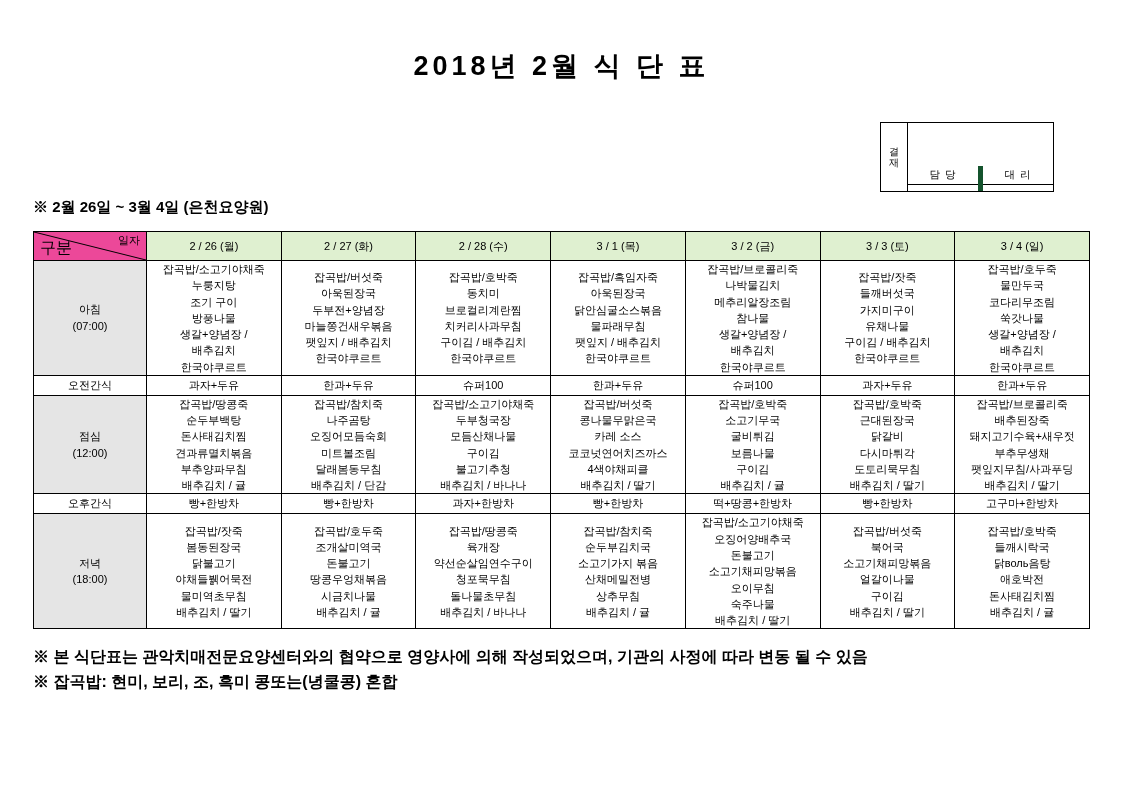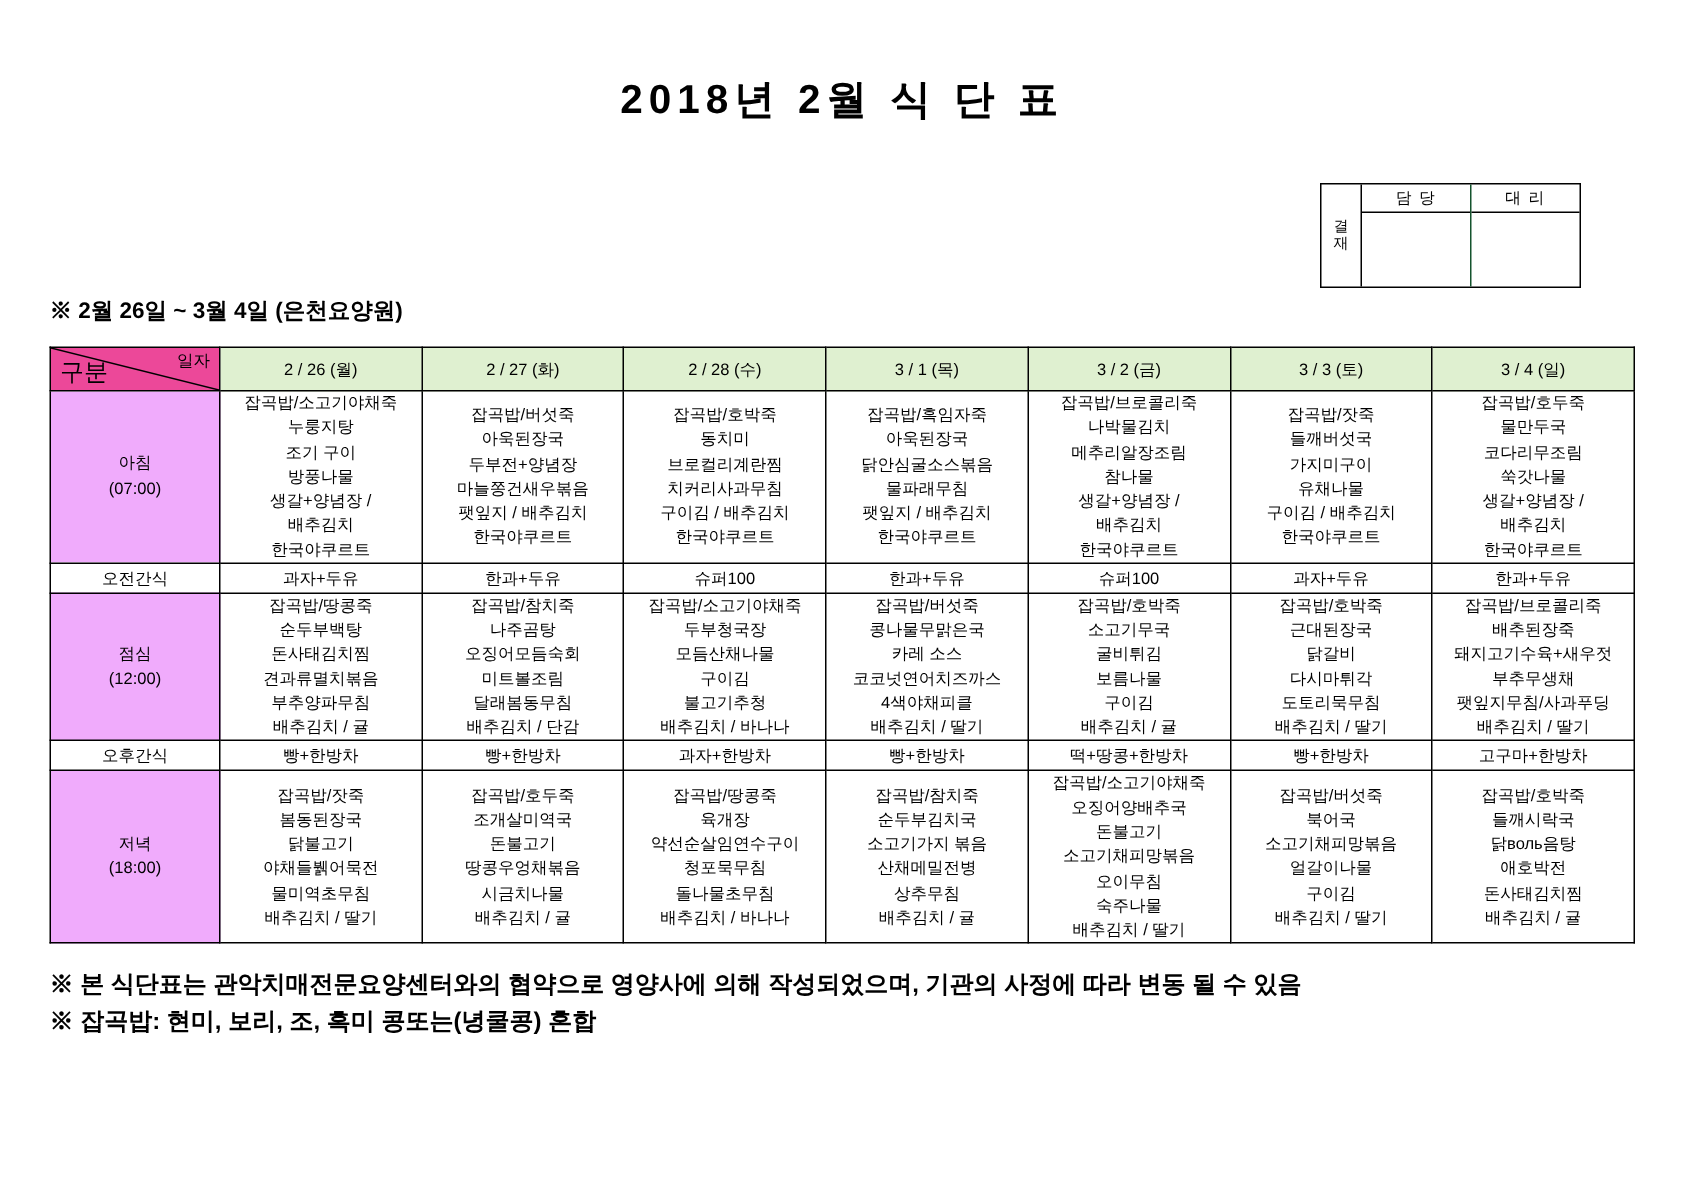--- a/index.html
+++ b/index.html
@@ -47,28 +47,29 @@
     display: flex;
     align-items: center;
     justify-content: center;
     font-size: 10px;
     line-height: 1.15;
     text-align: center;
   }
   .approval-cols {
     flex: 1;
     display: flex;
+    margin-top: 43px;
   }
   .approval-col {
     flex: 1;
     display: flex;
     flex-direction: column;
   }
   .approval-col + .approval-col {
-    border-left: 1px solid #14532d;
+    border-left: 5px solid #14532d;
   }
   .approval-col-head {
     height: 18px;
     border-bottom: 1px solid #000;
     display: flex;
     align-items: center;
     justify-content: center;
     font-size: 10.5px;
     letter-spacing: 1px;
   }
@@ -129,21 +130,21 @@
     right: 6px;
     font-size: 11px;
   }
   .corner .lbl-type {
     position: absolute;
     bottom: 1px;
     left: 6px;
     font-size: 16px;
   }
   .meal-label {
-    background: #f0abfc;
+    background: #e5e5e5;
     font-size: 12.5px;
     font-weight: bold;
     line-height: 1.5;
   }
   .snack-label {
     background: #ffffff;
     font-size: 11.5px;
     text-align: left;
     padding-left: 8px;
     height: 19px;

